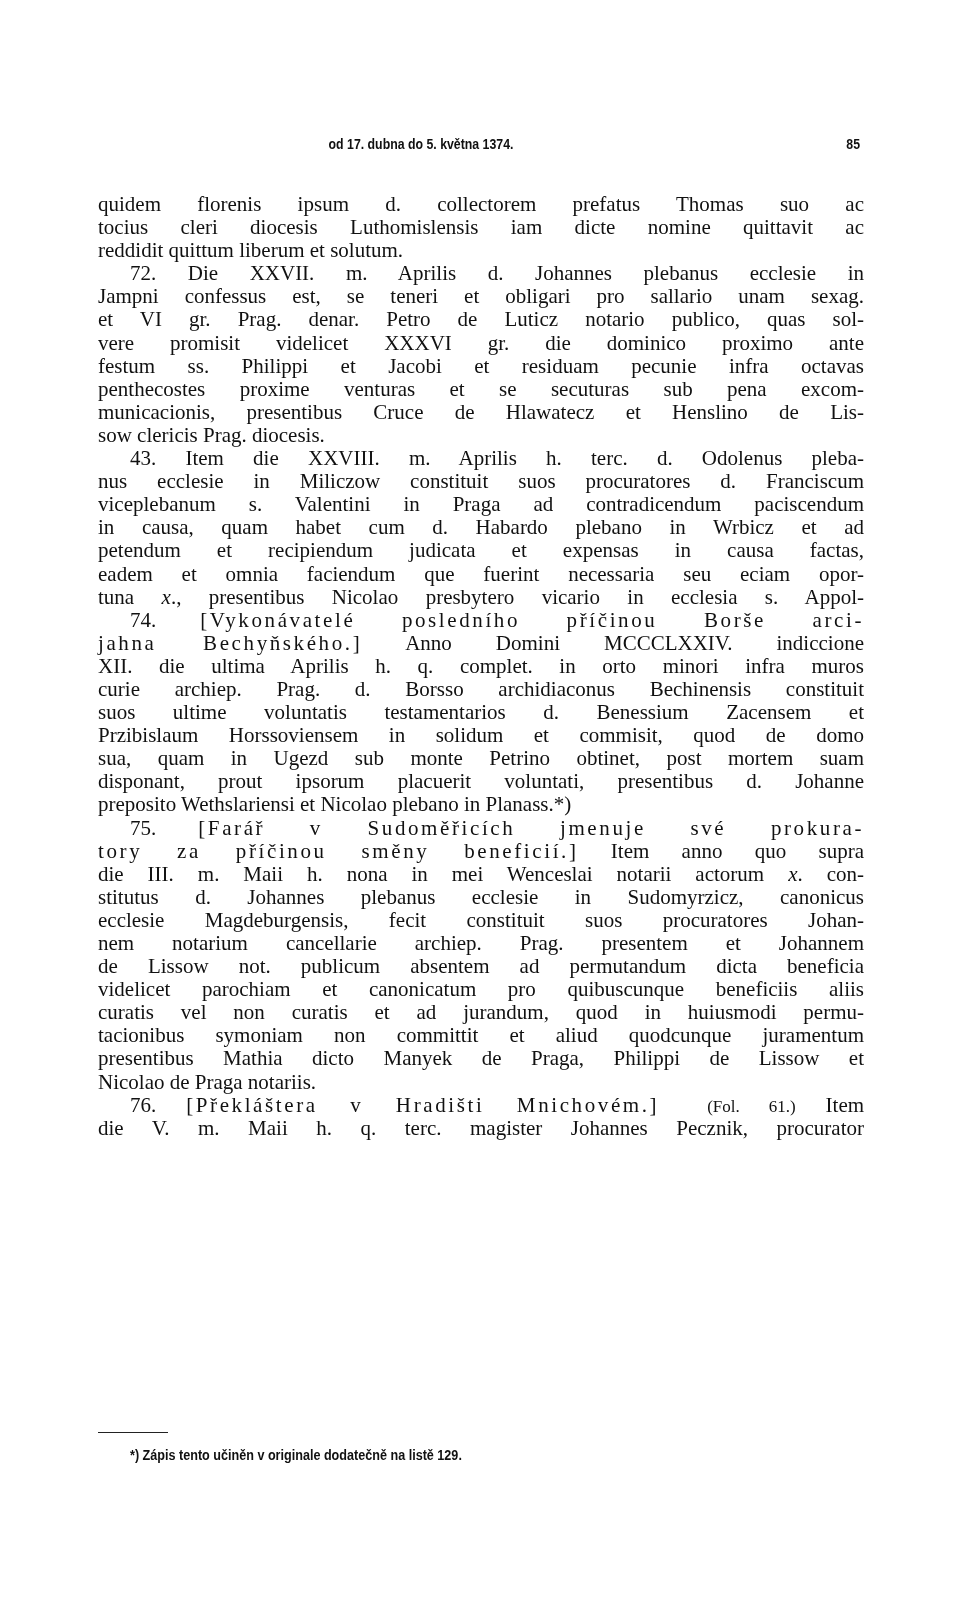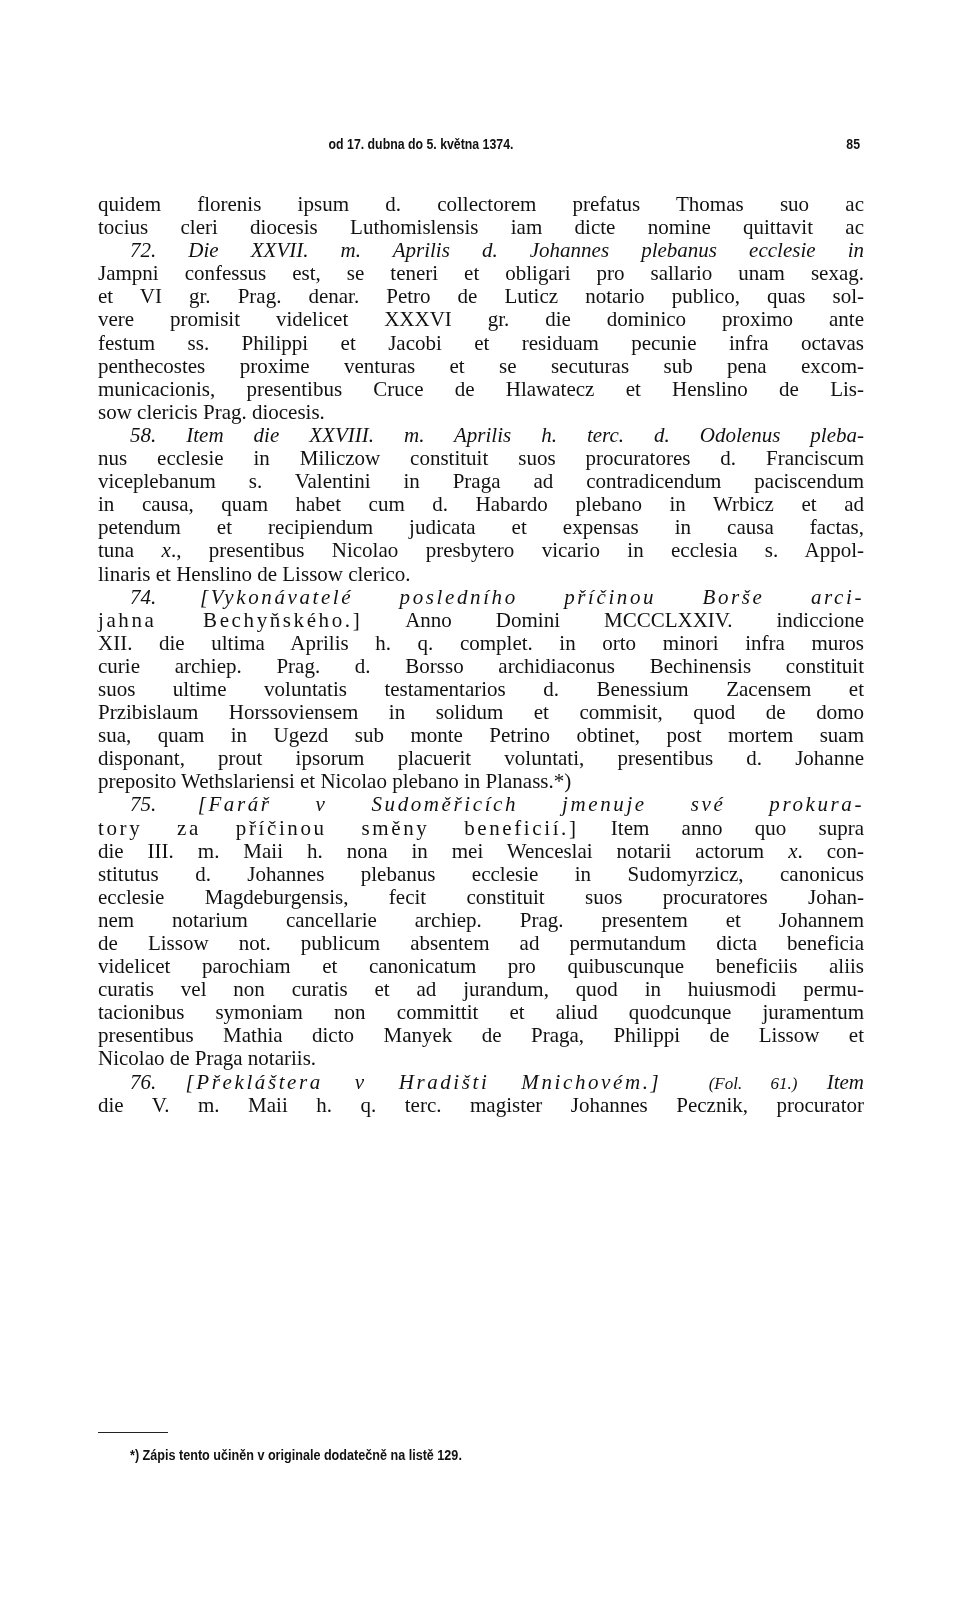--- a/index.html
+++ b/index.html
@@ -11,21 +11,21 @@
     transform: scaleX(0.88); transform-origin: left center;
   }
   .header .running { position: absolute; left: 262px; top: 0; white-space: nowrap; }
   .header .pageno { position: absolute; right: -100px; top: 0; }
   .body {
     position: absolute; left: 84px; top: 193px; width: 766px;
     font-family: "Liberation Serif", serif; font-size: 21px; line-height: 23.1px;
   }
   .line { display: block; text-align: justify; text-align-last: justify; white-space: nowrap; height: 23.1px; overflow: visible; }
   .line.last { text-align-last: left; }
-  .line.indent { padding-left: 32px; font-style: italic; }
+  .line.indent { padding-left: 32px; }
   .spaced { letter-spacing: 2.6px; }
   .it { font-style: italic; }
   .small { font-size: 17px; margin-left: 18px; }
   .rule {
     position: absolute; left: 84px; top: 1432px; width: 70px; height: 0;
     border-top: 1.5px solid #222;
   }
   .footnote {
     position: absolute; left: 116px; top: 1447px;
     font-family: "Liberation Sans", sans-serif; font-size: 14px; font-weight: bold;
@@ -37,35 +37,36 @@
 
 <div class="page">
   <div class="header">
     <span class="running">od 17. dubna do 5. května 1374.</span>
     <span class="pageno">85</span>
   </div>
 
   <div class="body" id="body">
       <span class="line"><span>quidem florenis ipsum d. collectorem prefatus Thomas suo ac</span></span>
       <span class="line"><span>tocius cleri diocesis Luthomislensis iam dicte nomine quittavit ac</span></span>
+      <span class="line last"><span>reddidit quittum liberum et solutum.</span></span>
       <span class="line indent"><span>72. Die XXVII. m. Aprilis d. Johannes plebanus ecclesie in</span></span>
       <span class="line"><span>Jampni confessus est, se teneri et obligari pro sallario unam sexag.</span></span>
       <span class="line"><span>et VI gr. Prag. denar. Petro de Luticz notario publico, quas sol-</span></span>
       <span class="line"><span>vere promisit videlicet XXXVI gr. die dominico proximo ante</span></span>
       <span class="line"><span>festum ss. Philippi et Jacobi et residuam pecunie infra octavas</span></span>
       <span class="line"><span>penthecostes proxime venturas et se secuturas sub pena excom-</span></span>
       <span class="line"><span>municacionis, presentibus Cruce de Hlawatecz et Henslino de Lis-</span></span>
       <span class="line last"><span>sow clericis Prag. diocesis.</span></span>
-      <span class="line indent"><span>58. Item die XXVIII. m. Aprilis h. terc. d. Odolenus pleba-</span></span>
+      <span class="line indent"><span>43. Item die XXVIII. m. Aprilis h. terc. d. Odolenus pleba-</span></span>
       <span class="line"><span>nus ecclesie in Miliczow constituit suos procuratores d. Franciscum</span></span>
       <span class="line"><span>viceplebanum s. Valentini in Praga ad contradicendum paciscendum</span></span>
       <span class="line"><span>in causa, quam habet cum d. Habardo plebano in Wrbicz et ad</span></span>
       <span class="line"><span>petendum et recipiendum judicata et expensas in causa factas,</span></span>
+      <span class="line"><span>eadem et omnia faciendum que fuerint necessaria seu eciam opor-</span></span>
       <span class="line"><span>tuna <i class="it">x</i>., presentibus Nicolao presbytero vicario in ecclesia s. Appol-</span></span>
-      <span class="line last"><span>linaris et Henslino de Lissow clerico.</span></span>
       <span class="line indent"><span>74. </span><span class="spaced">[Vykonávatelé posledního příčinou Borše arci-</span></span>
       <span class="line"><span class="spaced">jahna Bechyňského.]</span><span> Anno Domini MCCCLXXIV. indiccione</span></span>
       <span class="line"><span>XII. die ultima Aprilis h. q. complet. in orto minori infra muros</span></span>
       <span class="line"><span>curie archiep. Prag. d. Borsso archidiaconus Bechinensis constituit</span></span>
       <span class="line"><span>suos ultime voluntatis testamentarios d. Benessium Zacensem et</span></span>
       <span class="line"><span>Przibislaum Horssoviensem in solidum et commisit, quod de domo</span></span>
       <span class="line"><span>sua, quam in Ugezd sub monte Petrino obtinet, post mortem suam</span></span>
       <span class="line"><span>disponant, prout ipsorum placuerit voluntati, presentibus d. Johanne</span></span>
       <span class="line last"><span>preposito Wethslariensi et Nicolao plebano in Planass.*)</span></span>
       <span class="line indent"><span>75. </span><span class="spaced">[Farář v Sudoměřicích jmenuje své prokura-</span></span>

